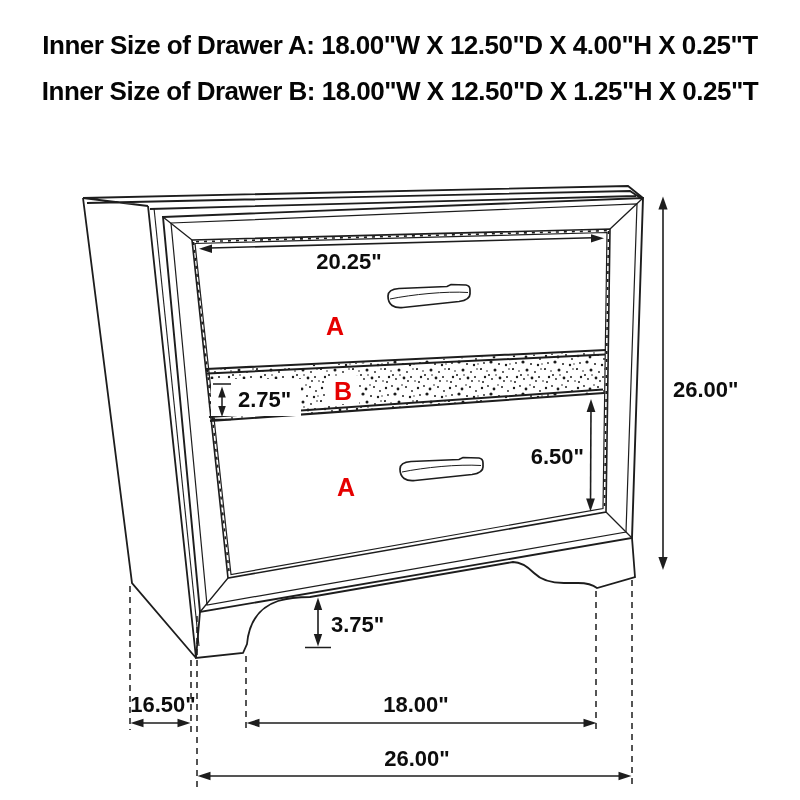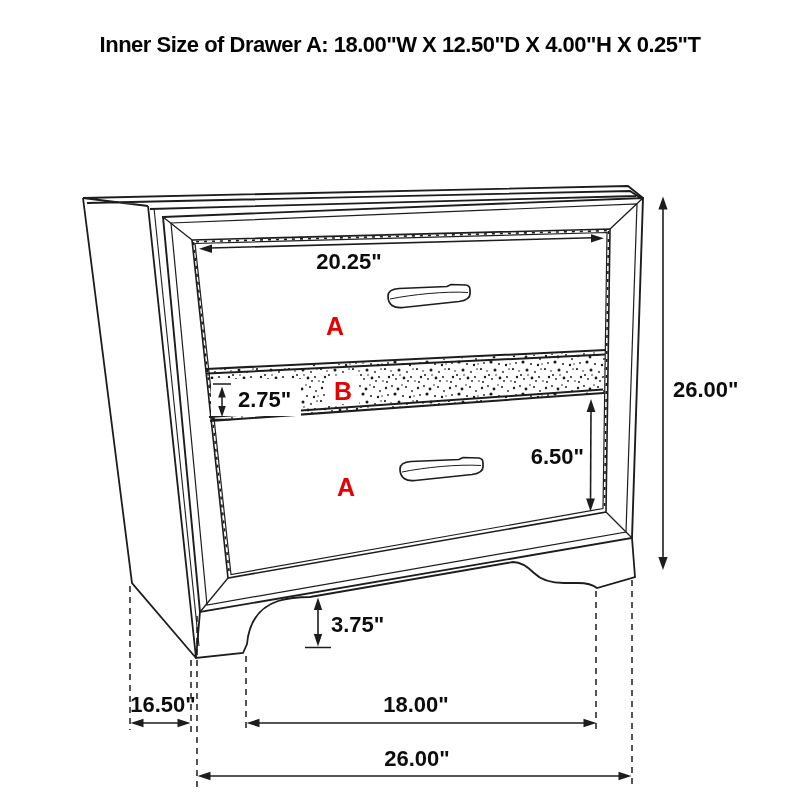--- a/index.html
+++ b/index.html
@@ -7,21 +7,21 @@
     position:relative;
     width:800px;height:800px;
     background:#ffffff;
     font-family:"Liberation Sans", sans-serif;
     overflow:hidden;
   }
   .title-block{
     position:absolute;top:22px;left:0;width:800px;
     text-align:center;
     font-weight:bold;
-    font-size:22px;
+    font-size:26px;
     line-height:46px;
     letter-spacing:-0.5px;
     color:#050505;
     white-space:nowrap;
   }
   svg{position:absolute;top:0;left:0;}
   .ln{stroke:#1d1d1d;fill:none;}
   .dim-label{
     font-family:"Liberation Sans", sans-serif;
     font-weight:bold;font-size:22px;fill:#0d0d0d;
@@ -32,20 +32,21 @@
   }
   .ah{fill:#1d1d1d;stroke:none;}
 </style>
 </head>
 <body>
 
 <div class="canvas">
 
   <div class="title-block">
     <div>Inner Size of Drawer A: 18.00"W X 12.50"D X 4.00"H X 0.25"T</div>
+    <div>Inner Size of Drawer B: 18.00"W X 12.50"D X 1.25"H X 0.25"T</div>
   </div>
 
   <svg width="800" height="800" viewBox="0 0 800 800">
 
     <defs>
       <pattern id="speckle" width="32" height="32" patternUnits="userSpaceOnUse">
         <g fill="#1a1a1a">
           <circle cx="2" cy="4" r="1.2"></circle>
             <circle cx="8" cy="2" r="0.9"></circle>
           <circle cx="14" cy="5" r="1.4"></circle>

